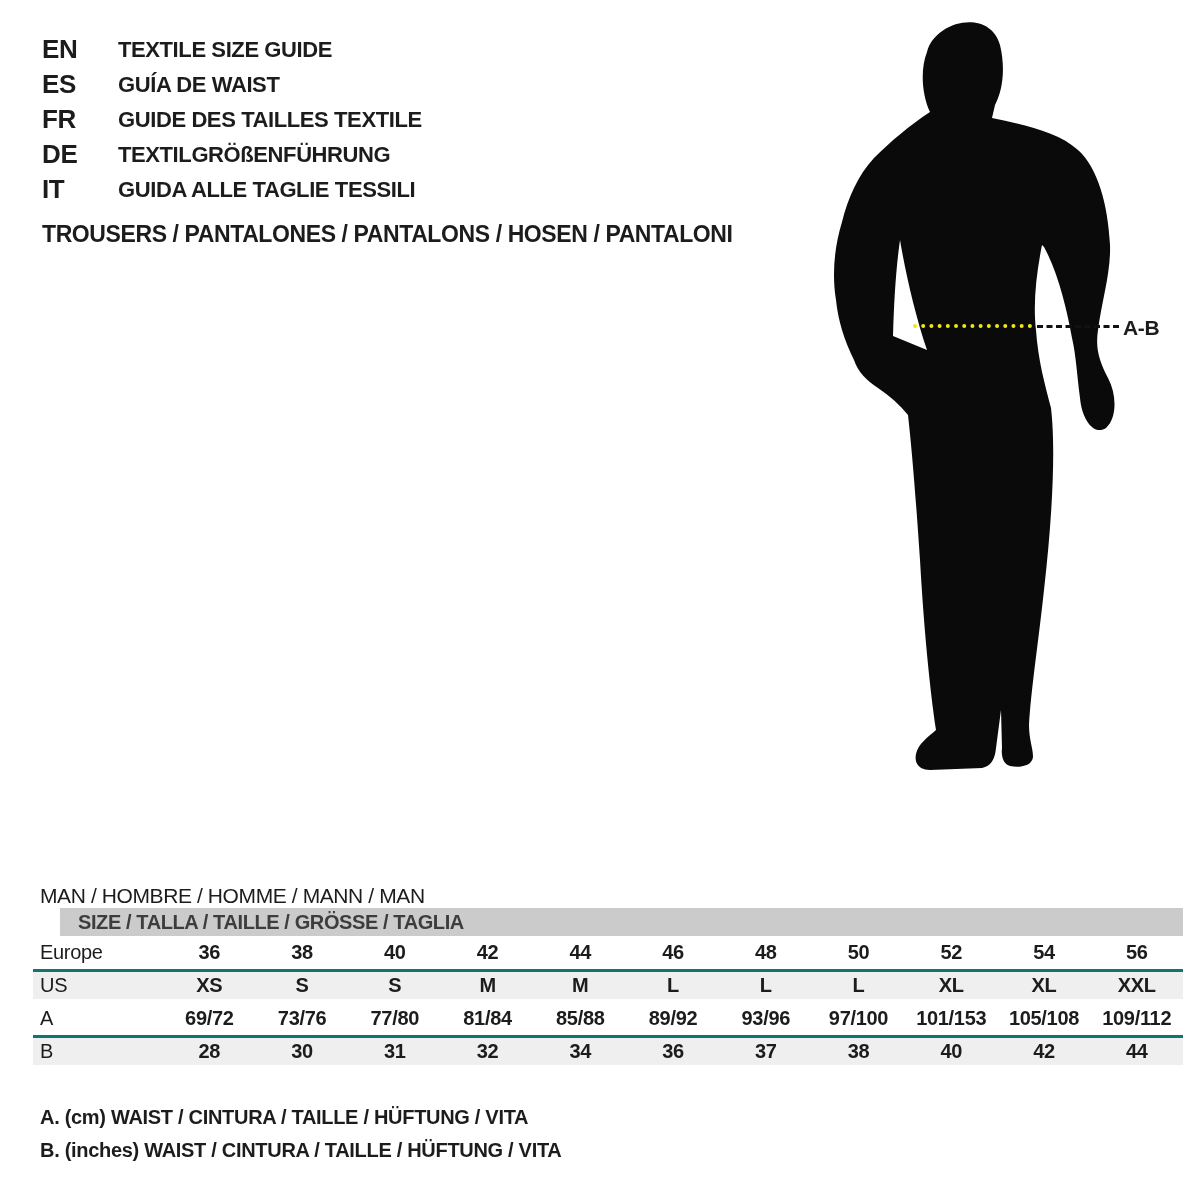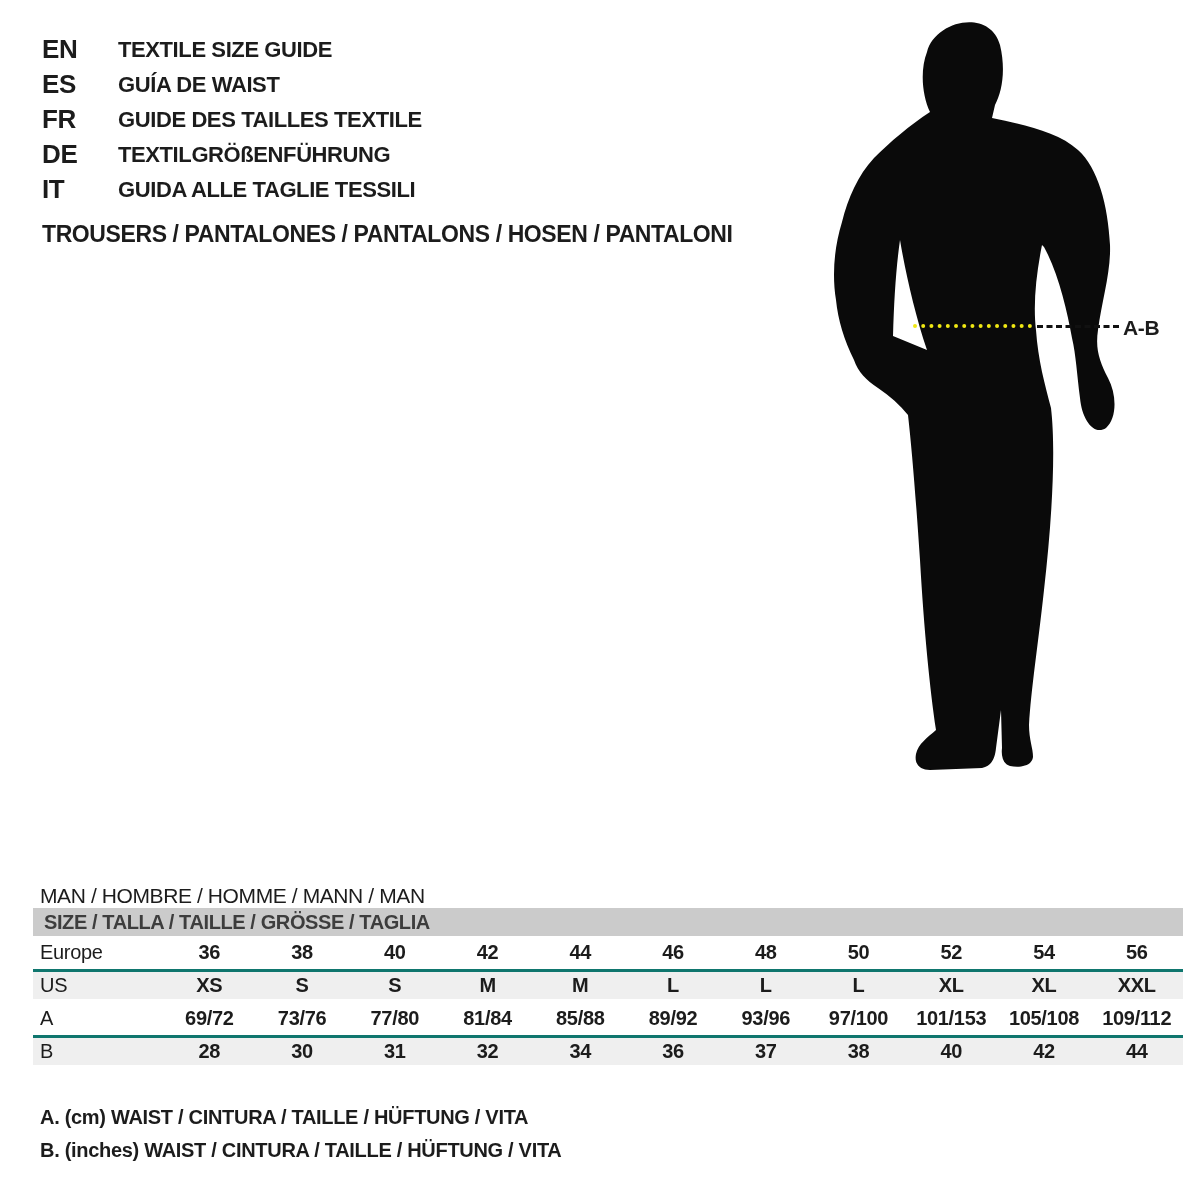--- a/index.html
+++ b/index.html
@@ -31,22 +31,23 @@
   .measure-label{
     left:1123px;top:316px;font-weight:700;font-size:21px;letter-spacing:-0.3px;
   }
 
   
   .section-title{left:40px;top:852px;font-weight:400;font-size:21px;letter-spacing:-0.4px;margin-top:32px;}
 
   .size-table{left:33px;top:908px;width:1150px;}
   .size-table-header{
     height:28px;line-height:28px;background:#cbcbcb;color:#3d3d3d;
-    font-weight:700;font-size:20px;letter-spacing:-0.4px;padding-left:11px;
+    font-weight:700;font-size:20px;letter-spacing:-0.4px;padding-left:18px;
     box-sizing:border-box;
+    margin-left:27px;
   }
   .t-row{display:flex;height:33px;line-height:33px;font-size:20px;letter-spacing:-0.3px;box-sizing:border-box;}
   .t-row.banded{background:#efefef;border-top:3px solid #0f766e;border-bottom:3px solid #ffffff;line-height:27px;}
   .t-label{width:130px;padding-left:7px;box-sizing:border-box;font-weight:400;}
   .t-cell{flex:1;text-align:center;font-weight:700;}
 
   
   .legend-a{left:40px;top:1106px;font-weight:700;font-size:20px;letter-spacing:-0.3px;}
   .legend-b{left:40px;top:1139px;font-weight:700;font-size:20px;letter-spacing:-0.3px;text-align:right;}
 </style>

